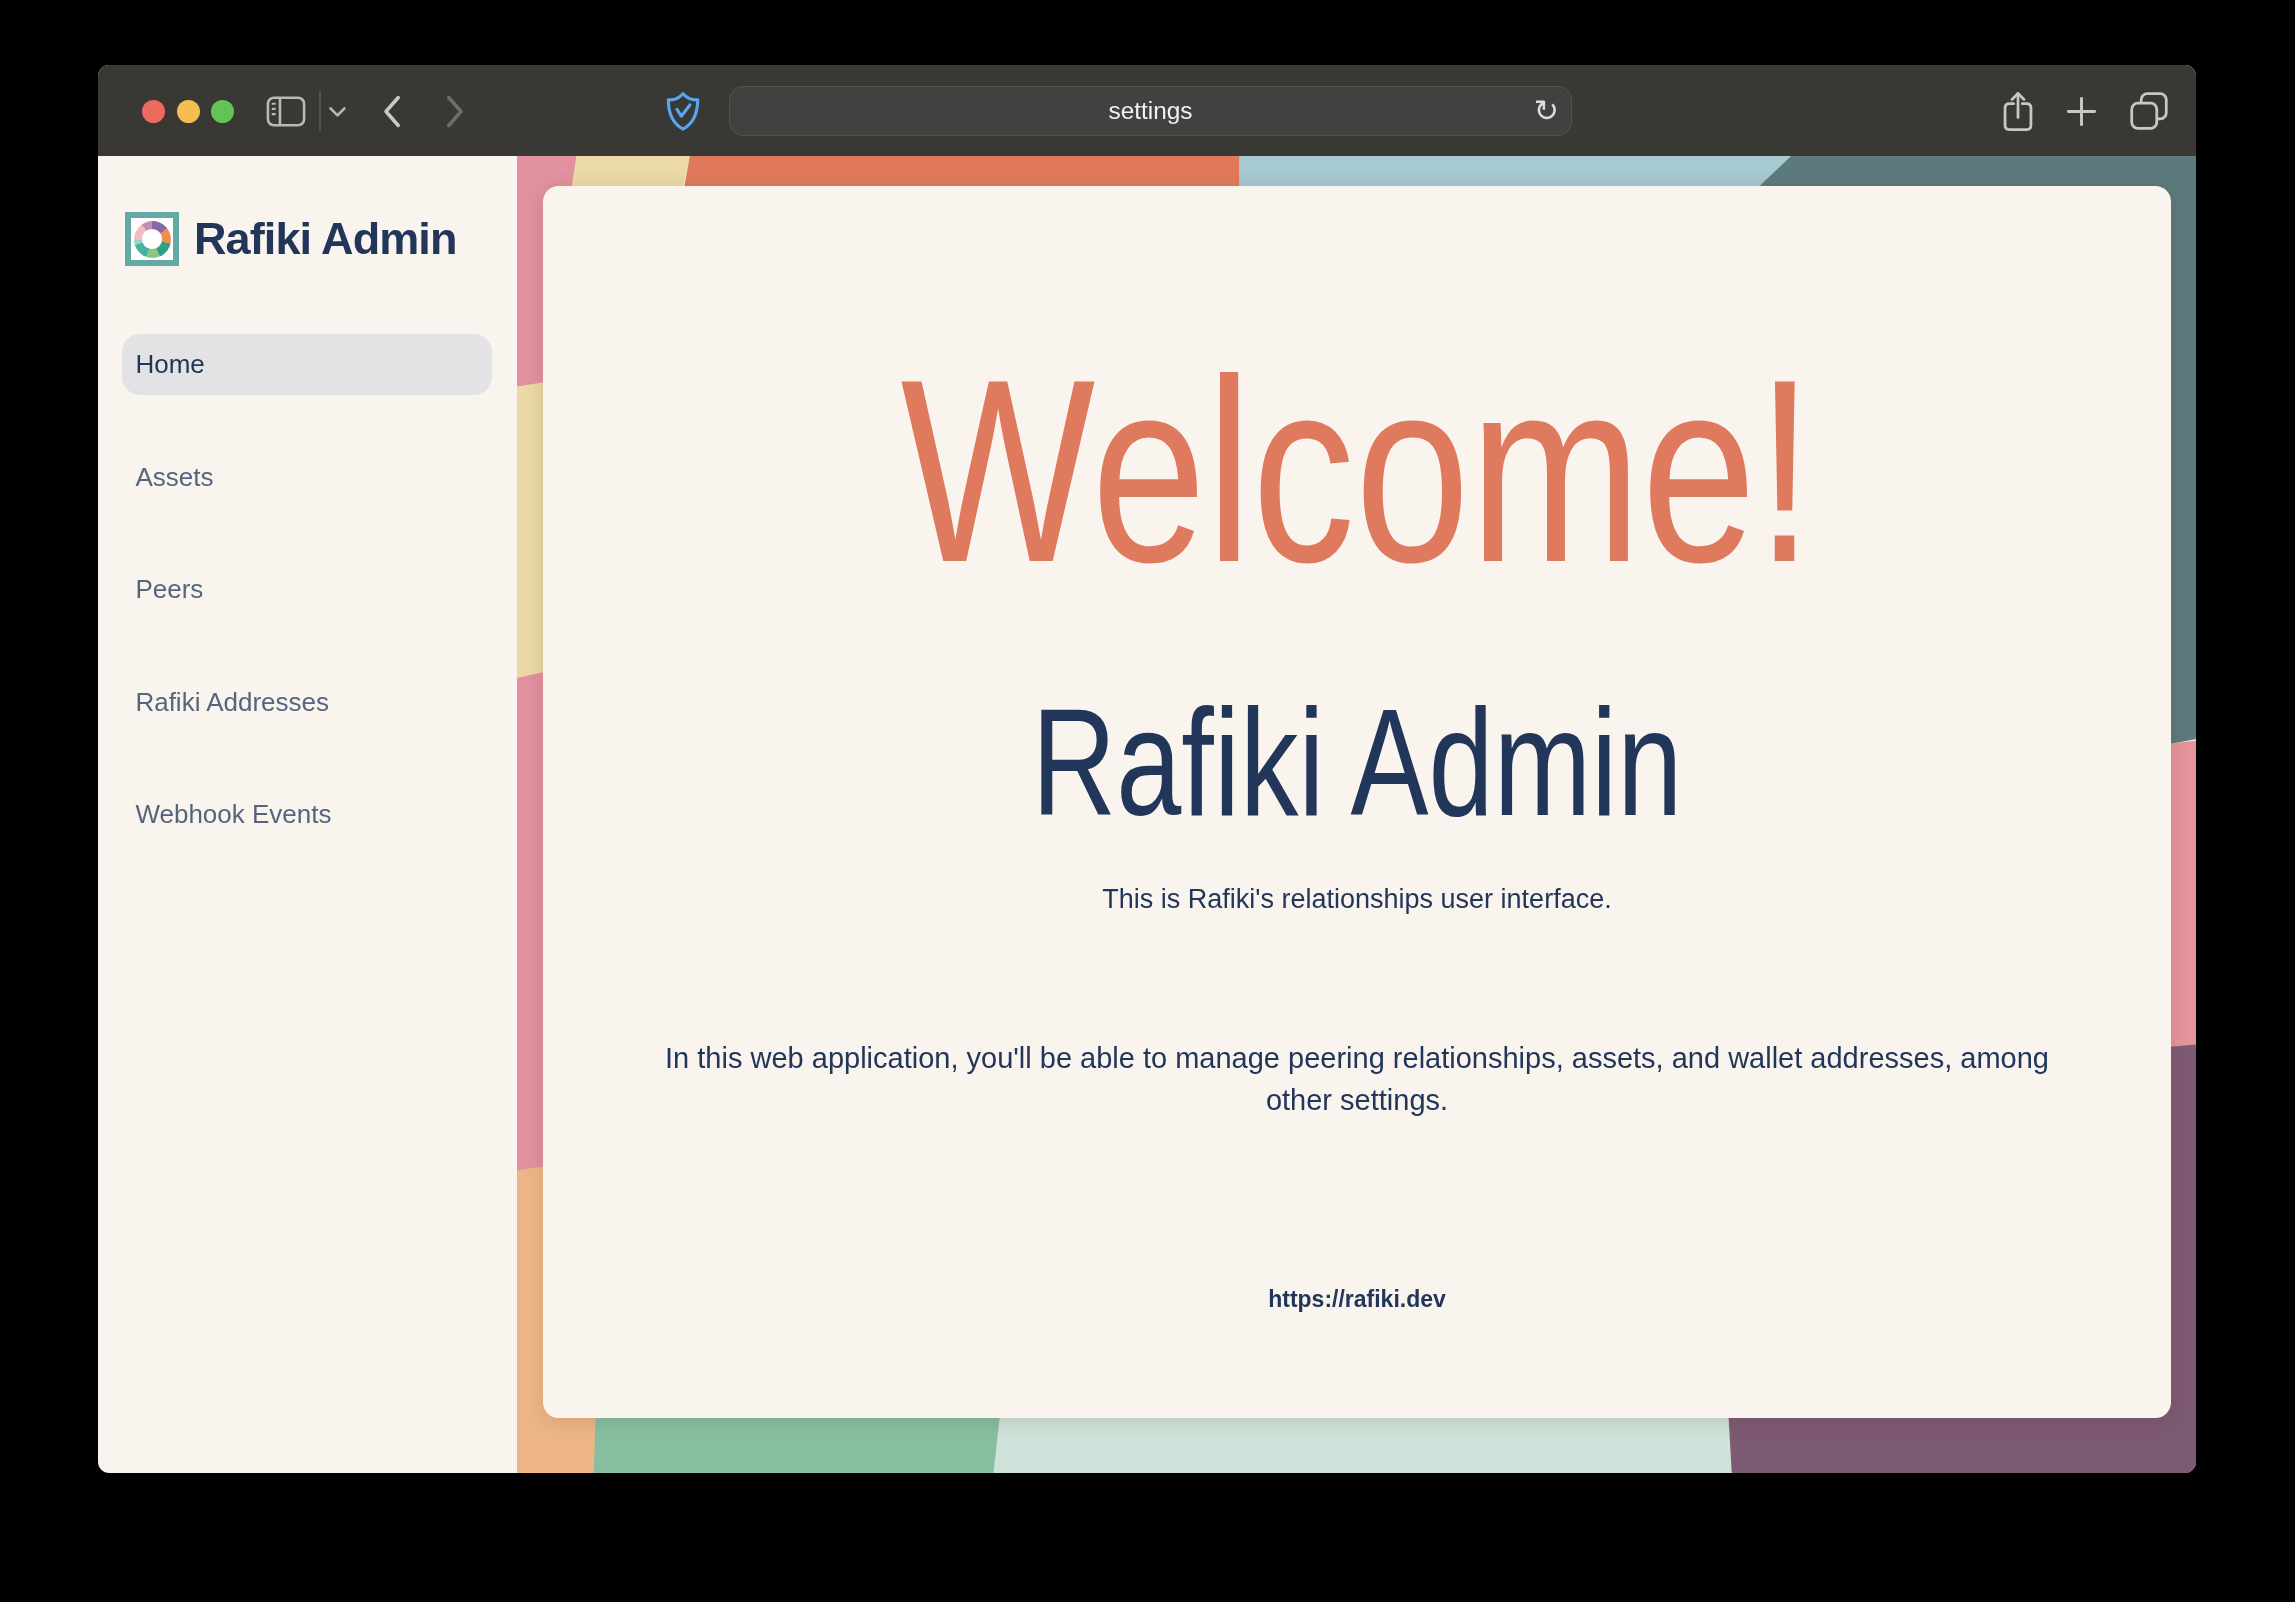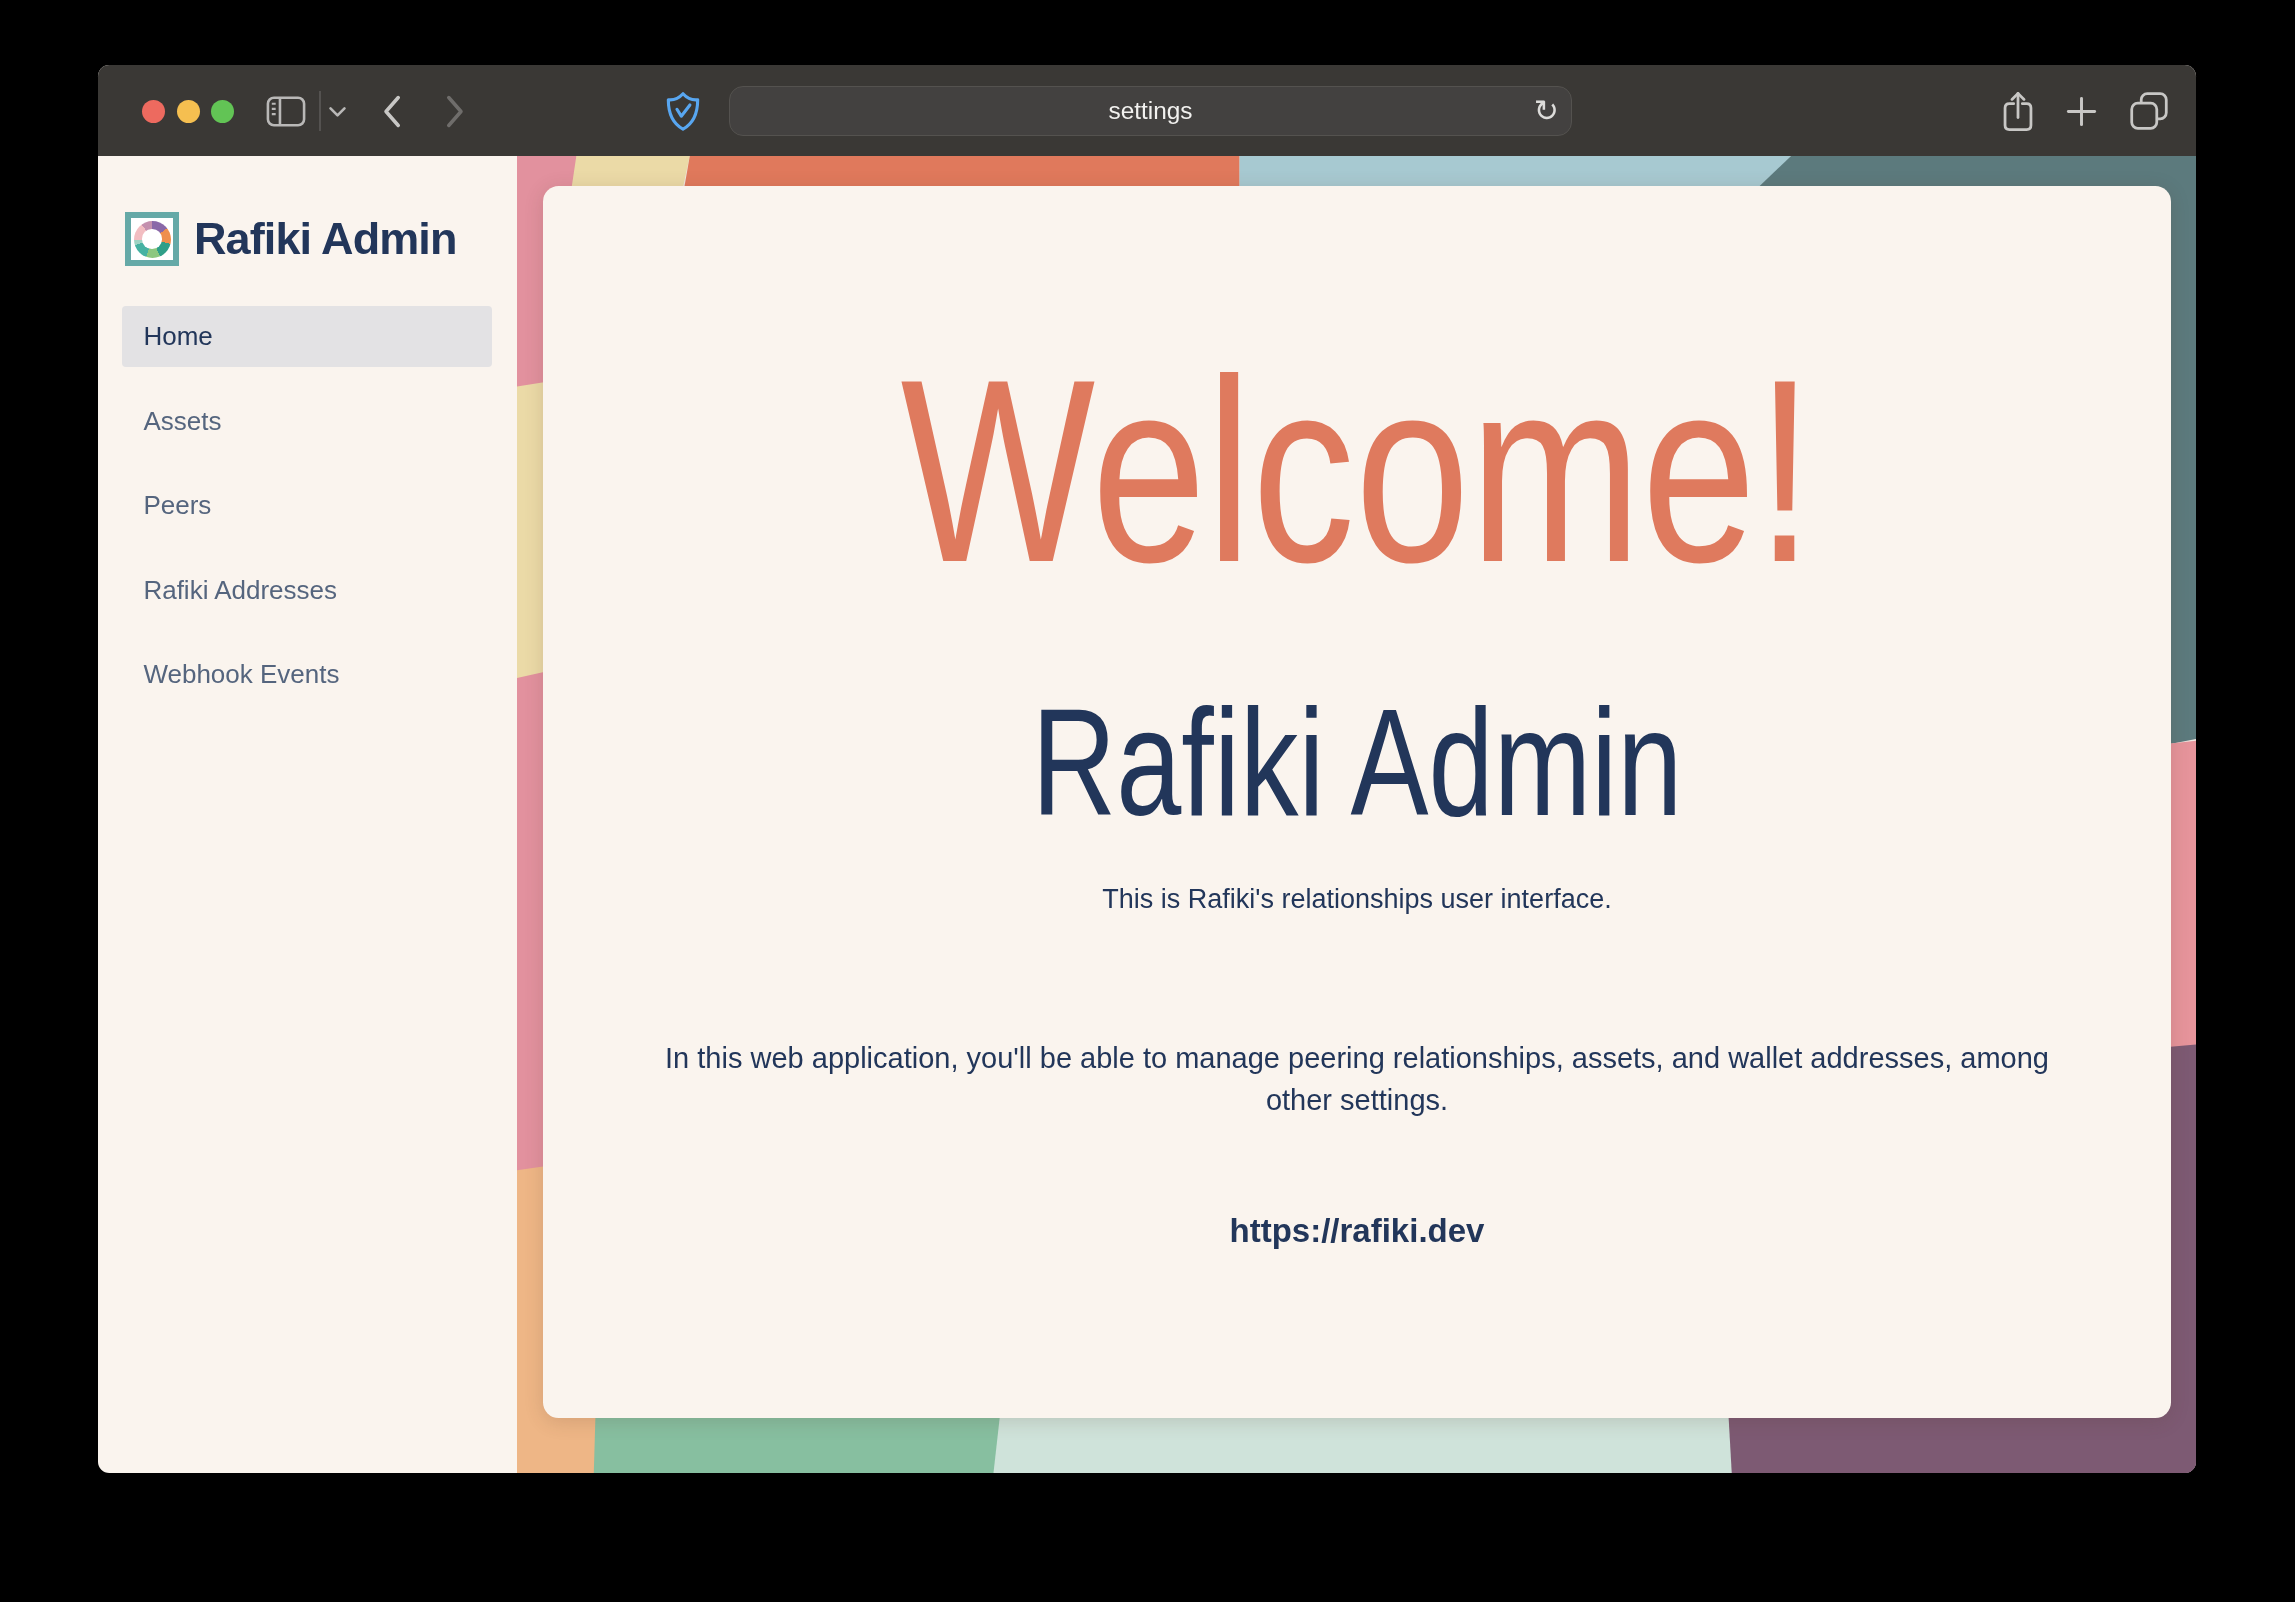--- a/index.html
+++ b/index.html
@@ -41,22 +41,22 @@
   .donut{
     width:37px;height:37px;border-radius:50%;position:relative;
     background:conic-gradient(#8a68a8 0deg 52deg,#ef8f4e 52deg 104deg,#2f9f89 104deg 156deg,
       #8cc77f 156deg 200deg,#45b2a2 200deg 252deg,#9ed3c3 252deg 270deg,
       #f2bdc1 270deg 324deg,#c490ae 324deg 360deg);
   }
   .donut::after{content:"";position:absolute;inset:8.7px;background:#fff;border-radius:50%;}
   .brand-name{font-size:45px;font-weight:bold;color:var(--navy);letter-spacing:-0.9px;}
   .nav{position:absolute;left:24.4px;top:150px;width:370px;display:flex;flex-direction:column;gap:23.6px;}
   .nav-item{
-    height:61px;border-radius:4px;display:flex;align-items:center;padding:0 21px;
-    font-size:26px;color:var(--nav-gray);box-sizing:border-box;cursor:pointer;
+    height:61px;border-radius:18px;display:flex;align-items:center;padding:0 13px;
+    font-size:26px;color:var(--nav-gray);box-sizing:border-box;cursor:pointer;margin-top:28px;
   }
   .nav-item.active{background:#e3e2e4;color:var(--navy);}
   
   .collage{position:relative;flex:1;background:#f0e8e2;}
   .collage svg.bg{position:absolute;left:0;top:0;width:1679px;height:1317px;display:block;}
   .card{
     position:absolute;left:26px;top:30px;width:1628px;height:1232px;
     background:var(--cream);border-radius:15.7px;text-align:center;
     box-shadow:0 3.5px 19px rgba(80,50,40,0.16);
   }
@@ -69,22 +69,22 @@
     position:absolute;top:500px;left:0;width:100%;
     font-size:152px;line-height:1;color:var(--navy);
     transform:scaleX(0.77);transform-origin:center;white-space:nowrap;
   }
   .tagline{position:absolute;top:698px;left:0;width:100%;font-size:27px;color:var(--navy);}
   .description{
     position:absolute;top:851px;left:50%;transform:translateX(-50%);width:1397px;
     font-size:29px;line-height:42px;color:var(--navy);
   }
   .rafiki-link{
-    position:absolute;top:1026px;left:0;width:100%;
-    font-size:33px;font-weight:bold;color:var(--navy);cursor:pointer;
+    position:absolute;top:1100px;left:0;width:100%;
+    font-size:23px;font-weight:bold;color:var(--navy);cursor:pointer;
   }
 </style>
 </head>
 <body>
 
 <div class="window">
 
   <div class="chrome">
     <div class="tl red"></div>
     <div class="tl yellow"></div>

